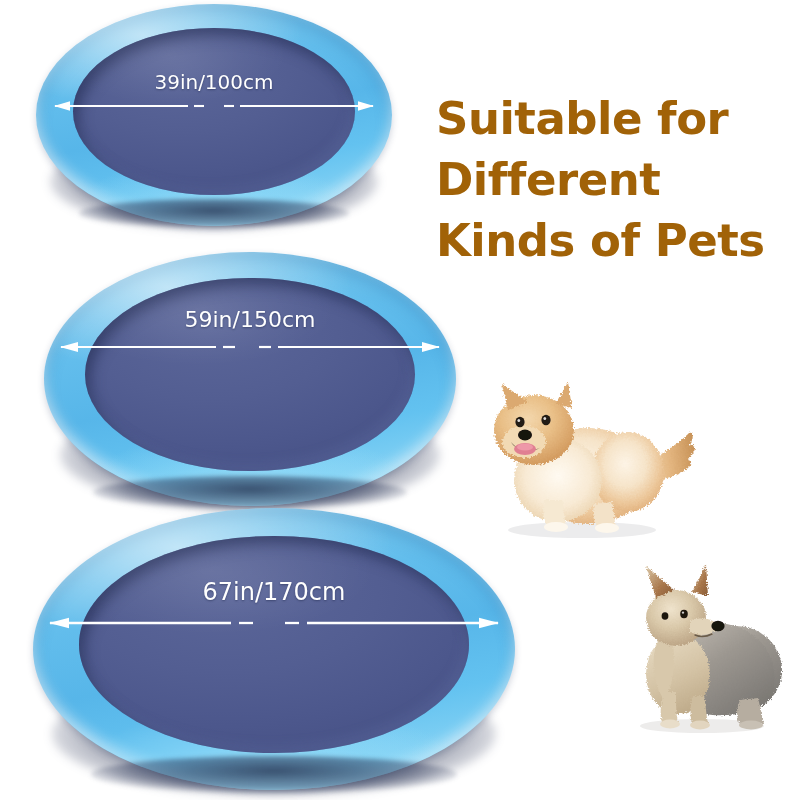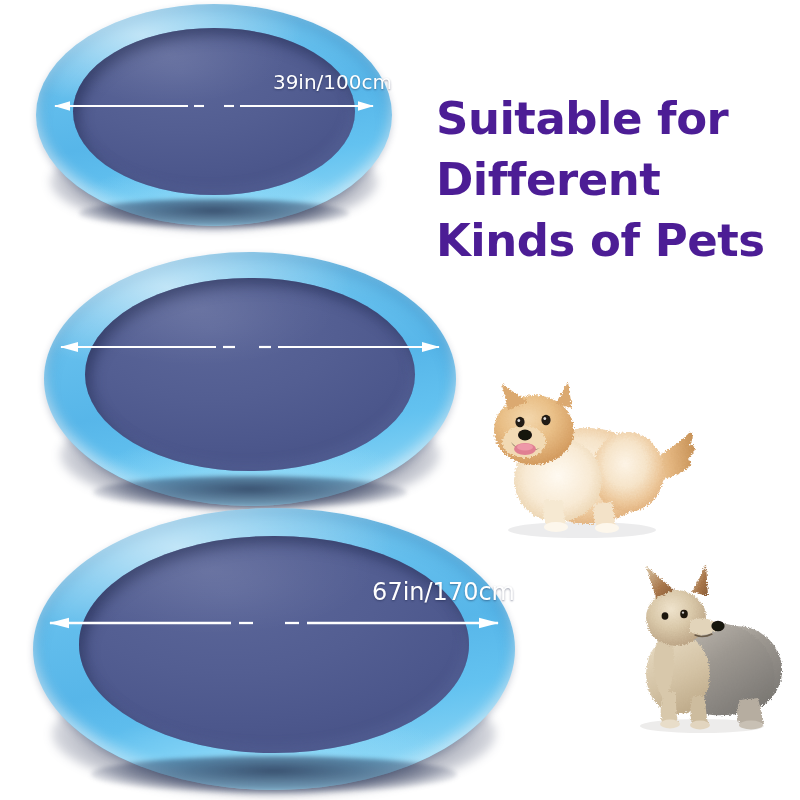--- a/index.html
+++ b/index.html
@@ -23,21 +23,21 @@
   .headline {
     position: absolute;
     left: 436px;
     top: 88px;
     width: 360px;
     font-family: "DejaVu Sans", sans-serif;
     font-weight: 700;
     font-size: 45px;
     line-height: 61px;
     letter-spacing: -0.5px;
-    color: #4c1d95;
+    color: #a16207;
     white-space: pre-line;
   }
 
   
   .pool {
     position: absolute;
   }
   .pool-shadow {
     position: absolute;
     left: 4%;
@@ -135,21 +135,21 @@
         rgba(255,255,255,0.03) 45%,
         rgba(255,255,255,0) 70%);
     pointer-events: none;
   }
 
   
   .dim-label {
     position: absolute;
     left: 0;
     width: 100%;
-    text-align: right;
+    text-align: center;
     color: #ffffff;
     font-family: "DejaVu Sans", sans-serif;
     font-weight: 400;
     white-space: nowrap;
     text-shadow: 0 1px 2px rgba(25,33,66,0.45);
     pointer-events: none;
   }
   .dim-arrow {
     position: absolute;
     left: 0;
@@ -202,20 +202,21 @@
 
   <div class="pool" id="pool-2" style="left:44px; top:252px; width:412px; height:254px;">
     <div class="pool-shadow"></div>
     <div class="pool-rim"></div>
     <div class="pool-rim-gloss"></div>
     <div class="pool-rim-lower"></div>
     <div class="pool-rim-base"></div>
     <div class="pool-basin" style="left:10.0%; top:10.2%; right:10.0%; bottom:13.6%;">
       <div class="pool-basin-sheen"></div>
     </div>
+    <div class="dim-label" style="top:55px; font-size:22px;">59in/150cm</div>
     <div class="dim-arrow" style="top:88px;">
       <svg viewBox="0 0 412 14" preserveAspectRatio="none" aria-hidden="true">
         <g fill="#ffffff" stroke="none">
           <polygon points="16,7 34,2.0 34,12.0"></polygon>
           <polygon points="396,7 378,2.0 378,12.0"></polygon>
         </g>
         <g stroke="#ffffff" stroke-width="2.2" stroke-linecap="butt">
           <line x1="17" y1="7" x2="172" y2="7"></line>
           <line x1="179" y1="7" x2="191" y2="7"></line>
           <line x1="215" y1="7" x2="227" y2="7"></line>

